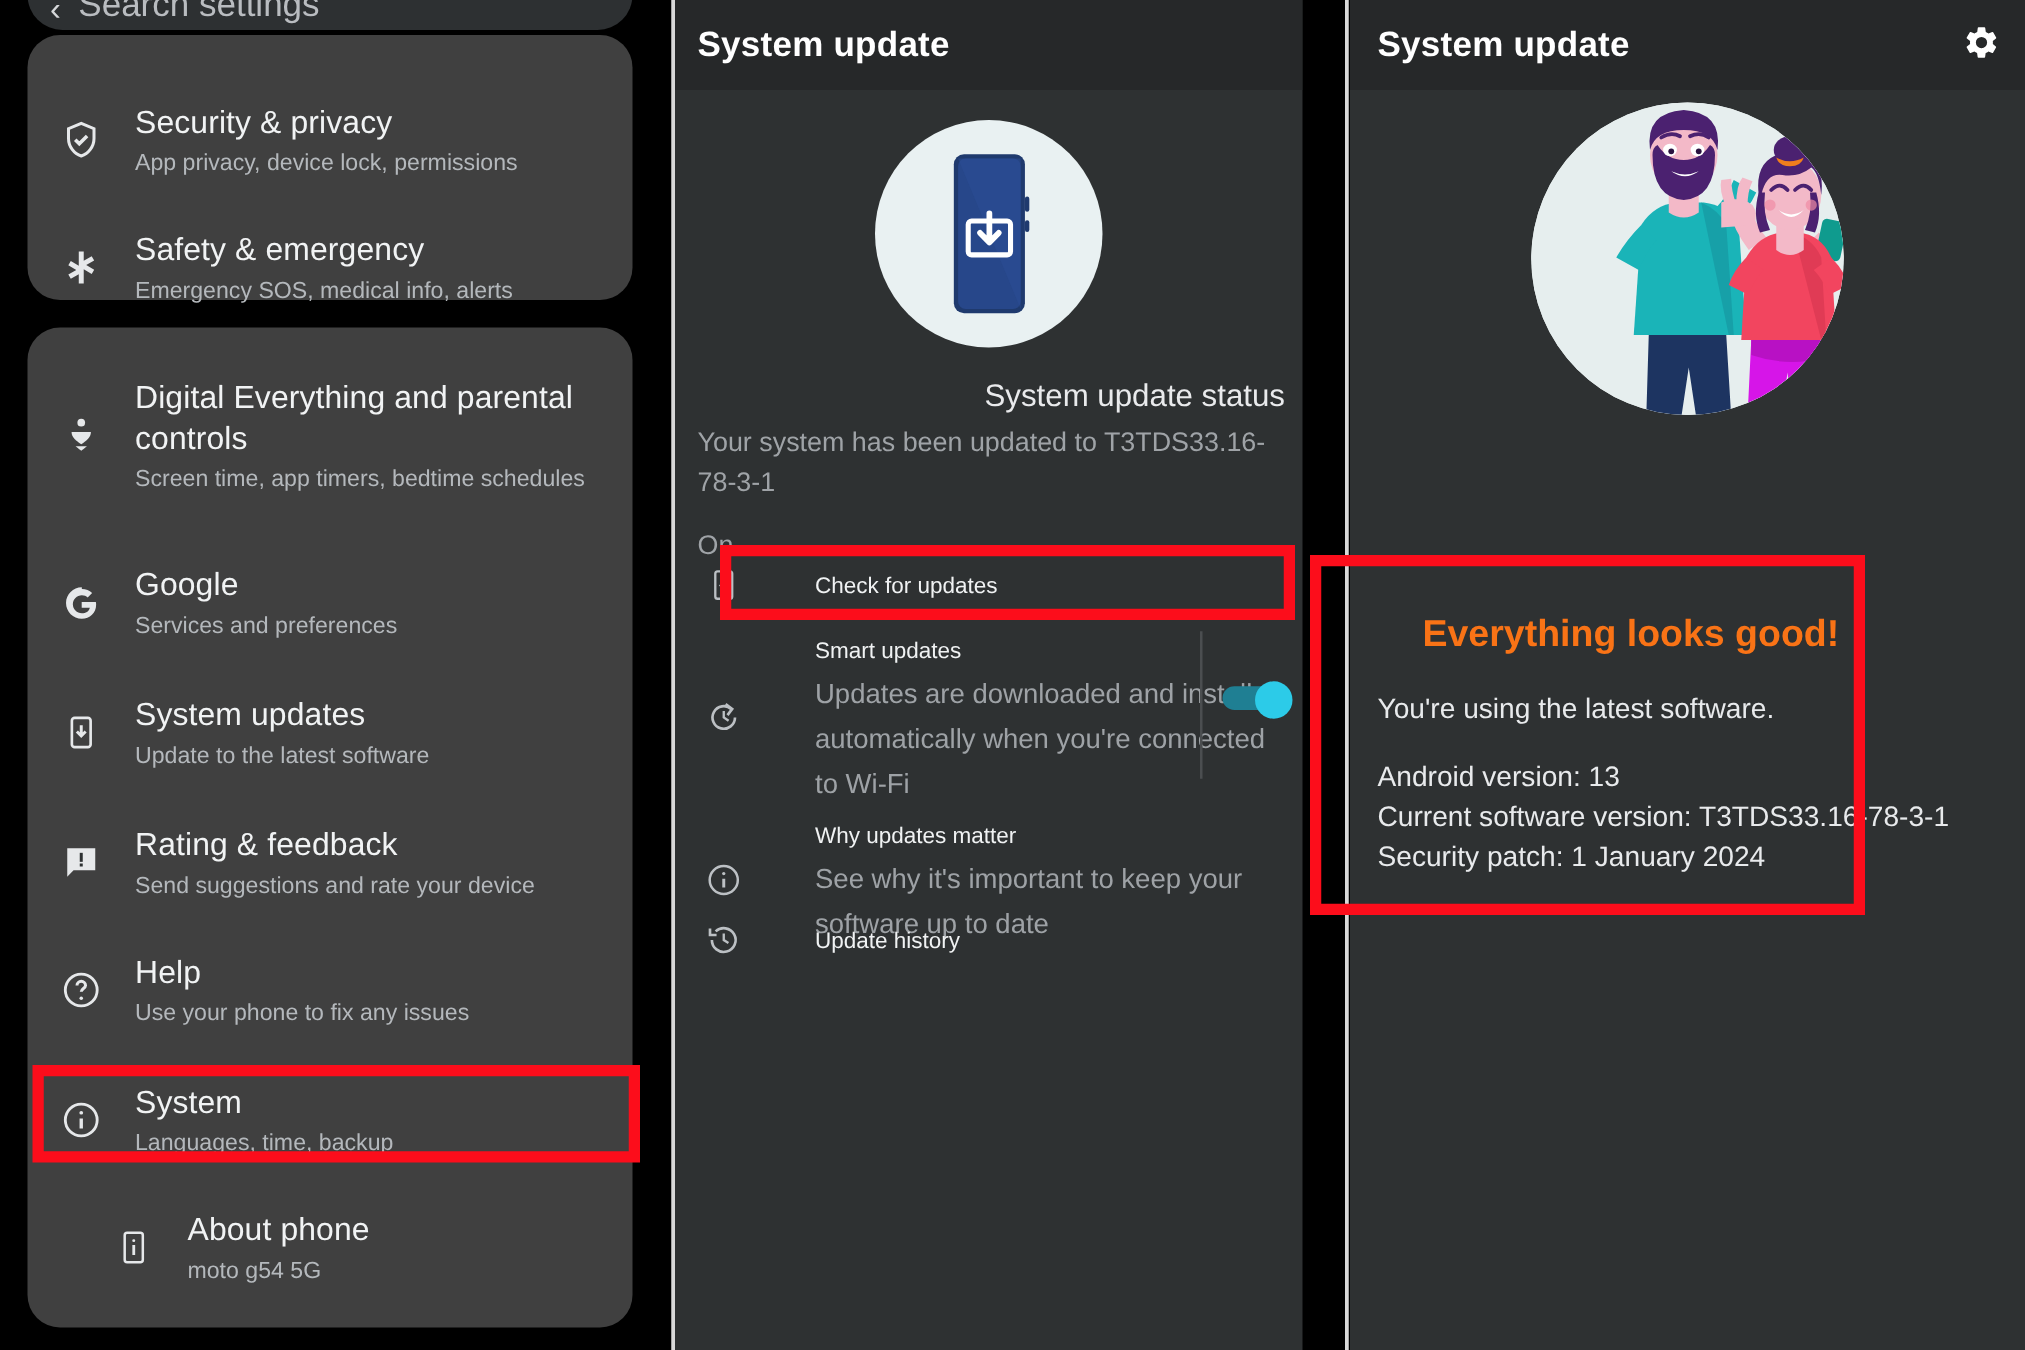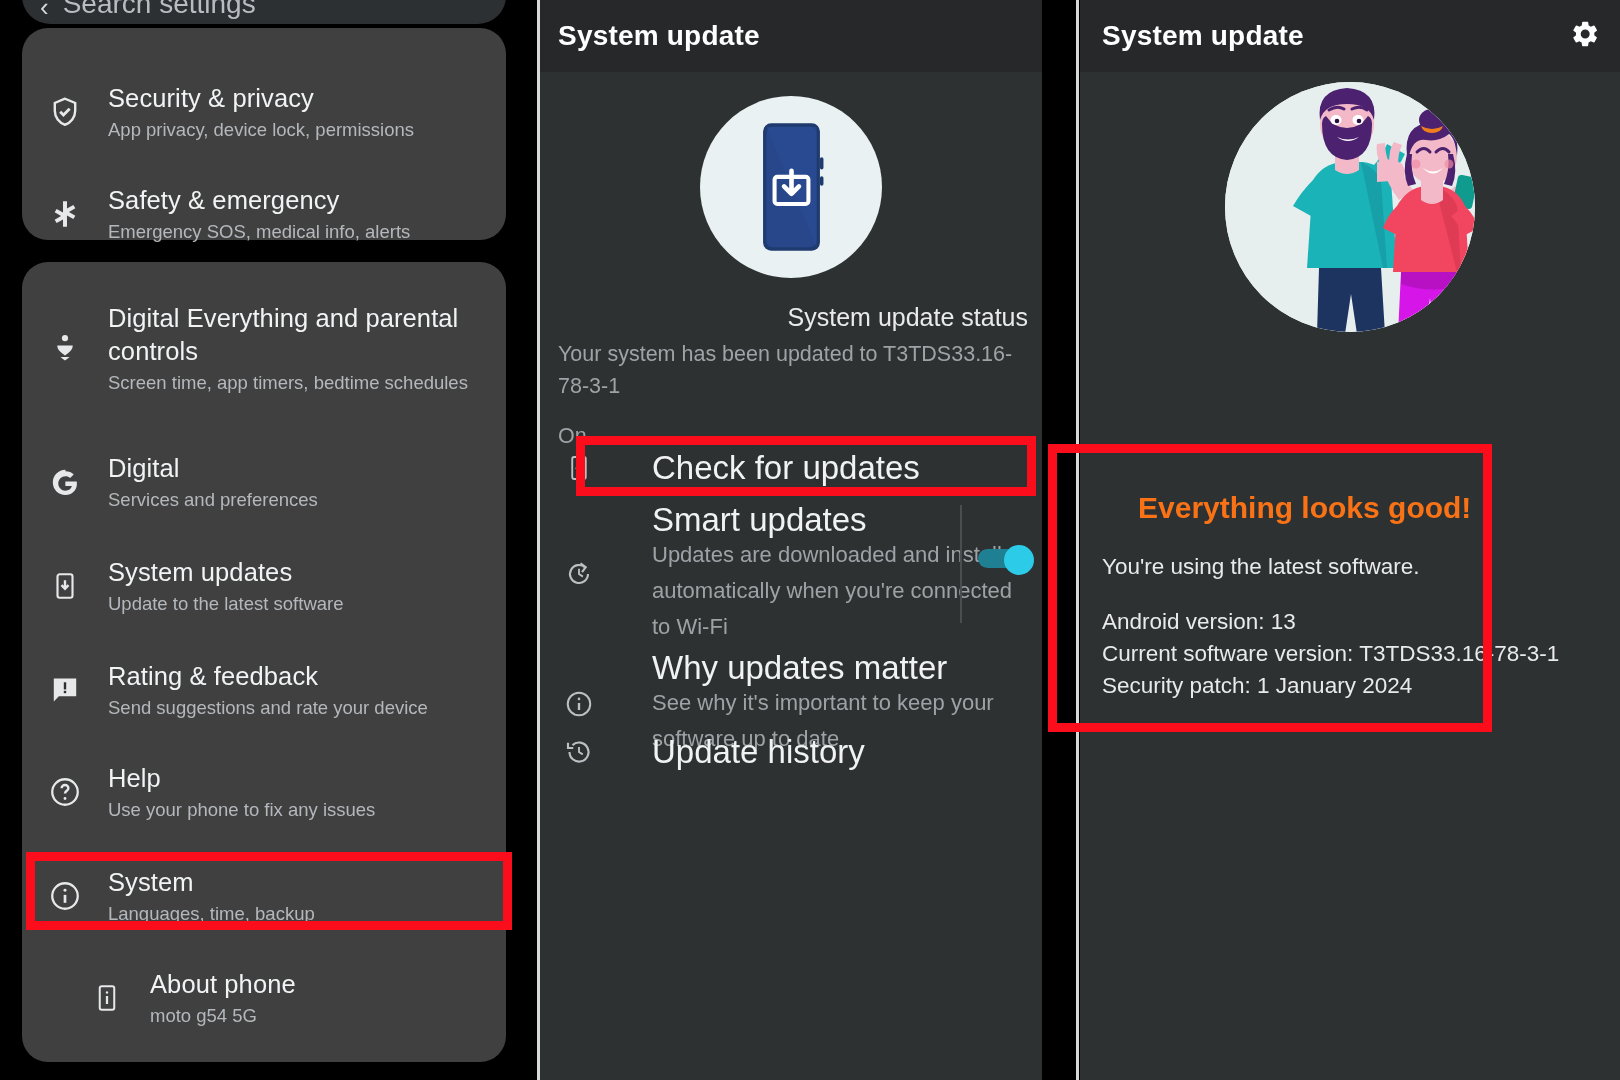--- a/index.html
+++ b/index.html
@@ -83,21 +83,21 @@
   }
 
   .status-block { position: absolute; left: 18px; top: 300px; width: 470px; }
   .status-title { color: #e9eaec; font-size: 25px; line-height: 34px; text-align: right; }
   .status-sub   { color: #9fa3a7; font-size: 21.5px; line-height: 32px; margin-top: 4px; }
   .status-on    { color: #9fa3a7; font-size: 21.5px; line-height: 32px; margin-top: 18px; }
 
   .mrow { position: absolute; left: 0; width: 100%; display: flex; align-items: center; }
   .mrow-ic { flex: 0 0 78px; display:flex; align-items:center; justify-content:center; color:#bcc0c4; }
   .mrow-body { flex: 1 1 auto; padding-right: 10px; }
-  .mrow-title { color: #f0f2f3; font-size: 33px; line-height: 34px; }
+  .mrow-title { color: #f0f2f3; font-size: 18px; line-height: 34px; }
   .mrow-sub   { color: #9ea2a6; font-size: 22px; line-height: 36px; }
 
   #m-check { top: 440px; height: 56px; }
   #m-check .mrow-title { padding-left: 34px; }
   #m-smart { top: 496px; height: 156px; }
   #m-smart .mrow-title { padding-left: 34px; }
   #m-smart .mrow-sub { padding-left: 34px; }
   #m-why { top: 644px; height: 120px; }
   #m-why .mrow-title { padding-left: 34px; }
   #m-why .mrow-sub { padding-left: 34px; }
@@ -193,21 +193,21 @@
       </div>
 
       <div class="row" id="l-goog">
         <div class="row-ic">
           <svg width="34" height="34" viewBox="0 0 24 24" fill="currentColor">
             <path d="M12.2 10.3v3.1h5.1c-.3 1.4-1.1 2.5-2.2 3.2l3.2 2.5c1.9-1.8 2.9-4.4 2.9-7.4 0-.7-.06-1.3-.18-1.9z" opacity="0"></path>
             <path d="M12.3 3.4c-4.9 0-8.9 4-8.9 8.9s4 8.9 8.9 8.9c4.6 0 8.1-3.2 8.1-7.9 0-.6-.06-1.1-.15-1.6h-8v3.2h4.6c-.5 2.1-2.3 3.2-4.5 3.2-2.8 0-5.1-2.3-5.1-5.1s2.3-5.1 5.1-5.1c1.3 0 2.4.45 3.3 1.25l2.5-2.5c-1.5-1.4-3.5-2.25-5.8-2.25z"></path>
           </svg>
         </div>
         <div class="row-tx">
-          <div class="row-title">Digital</div>
+          <div class="row-title">Google</div>
           <div class="row-sub">Services and preferences</div>
         </div>
       </div>
 
       <div class="row" id="l-sysup">
         <div class="row-ic">
           <svg width="30" height="30" viewBox="0 0 24 24" fill="none" stroke="currentColor" stroke-width="1.7">
             <rect x="6" y="2.6" width="12" height="18.8" rx="1.8"></rect>
             <path d="M12 7.4v6.6M9.2 11.3l2.8 2.9 2.8-2.9" stroke-width="1.9"></path>
           </svg>

